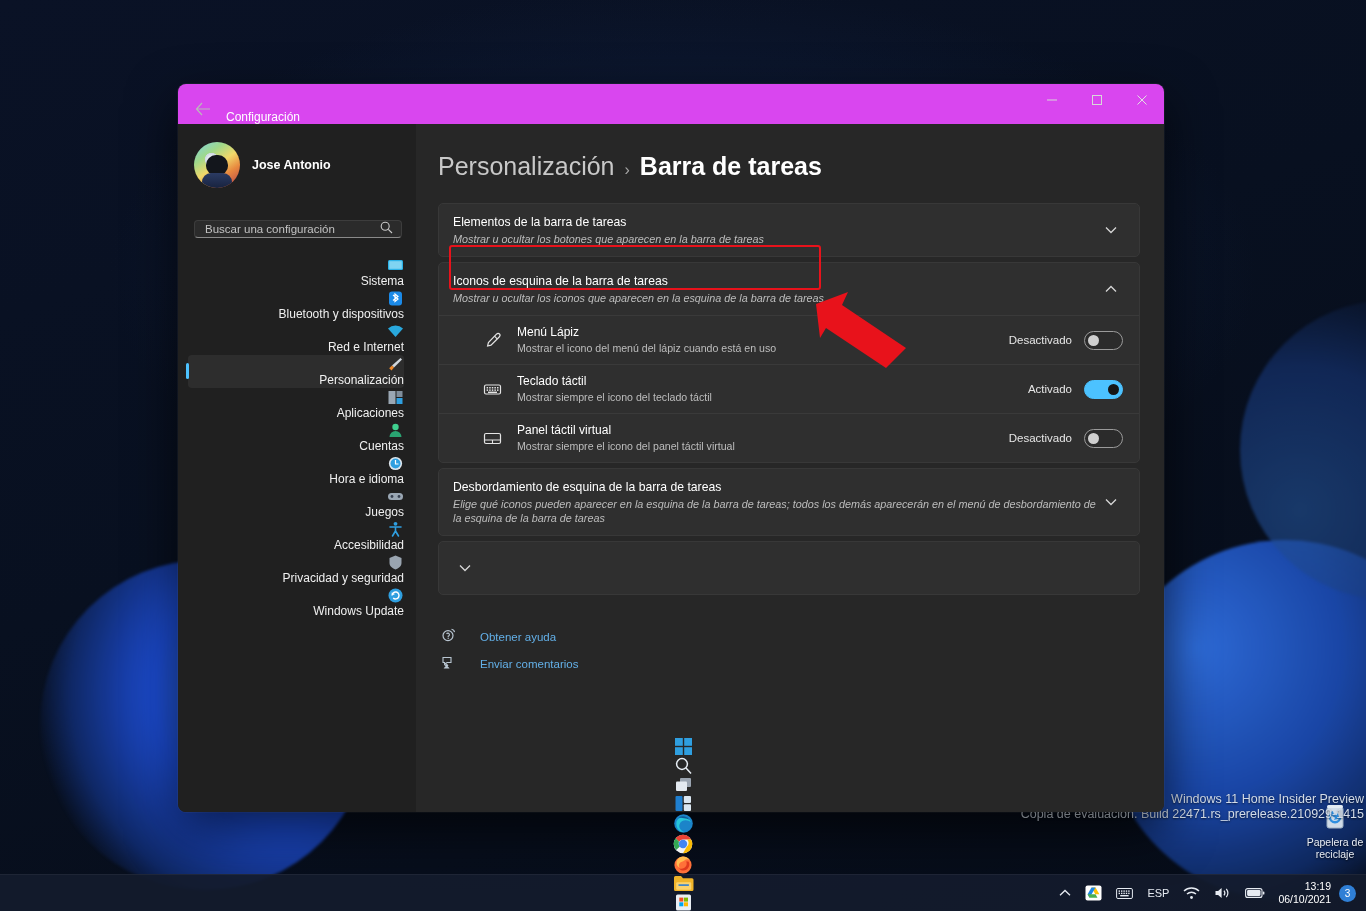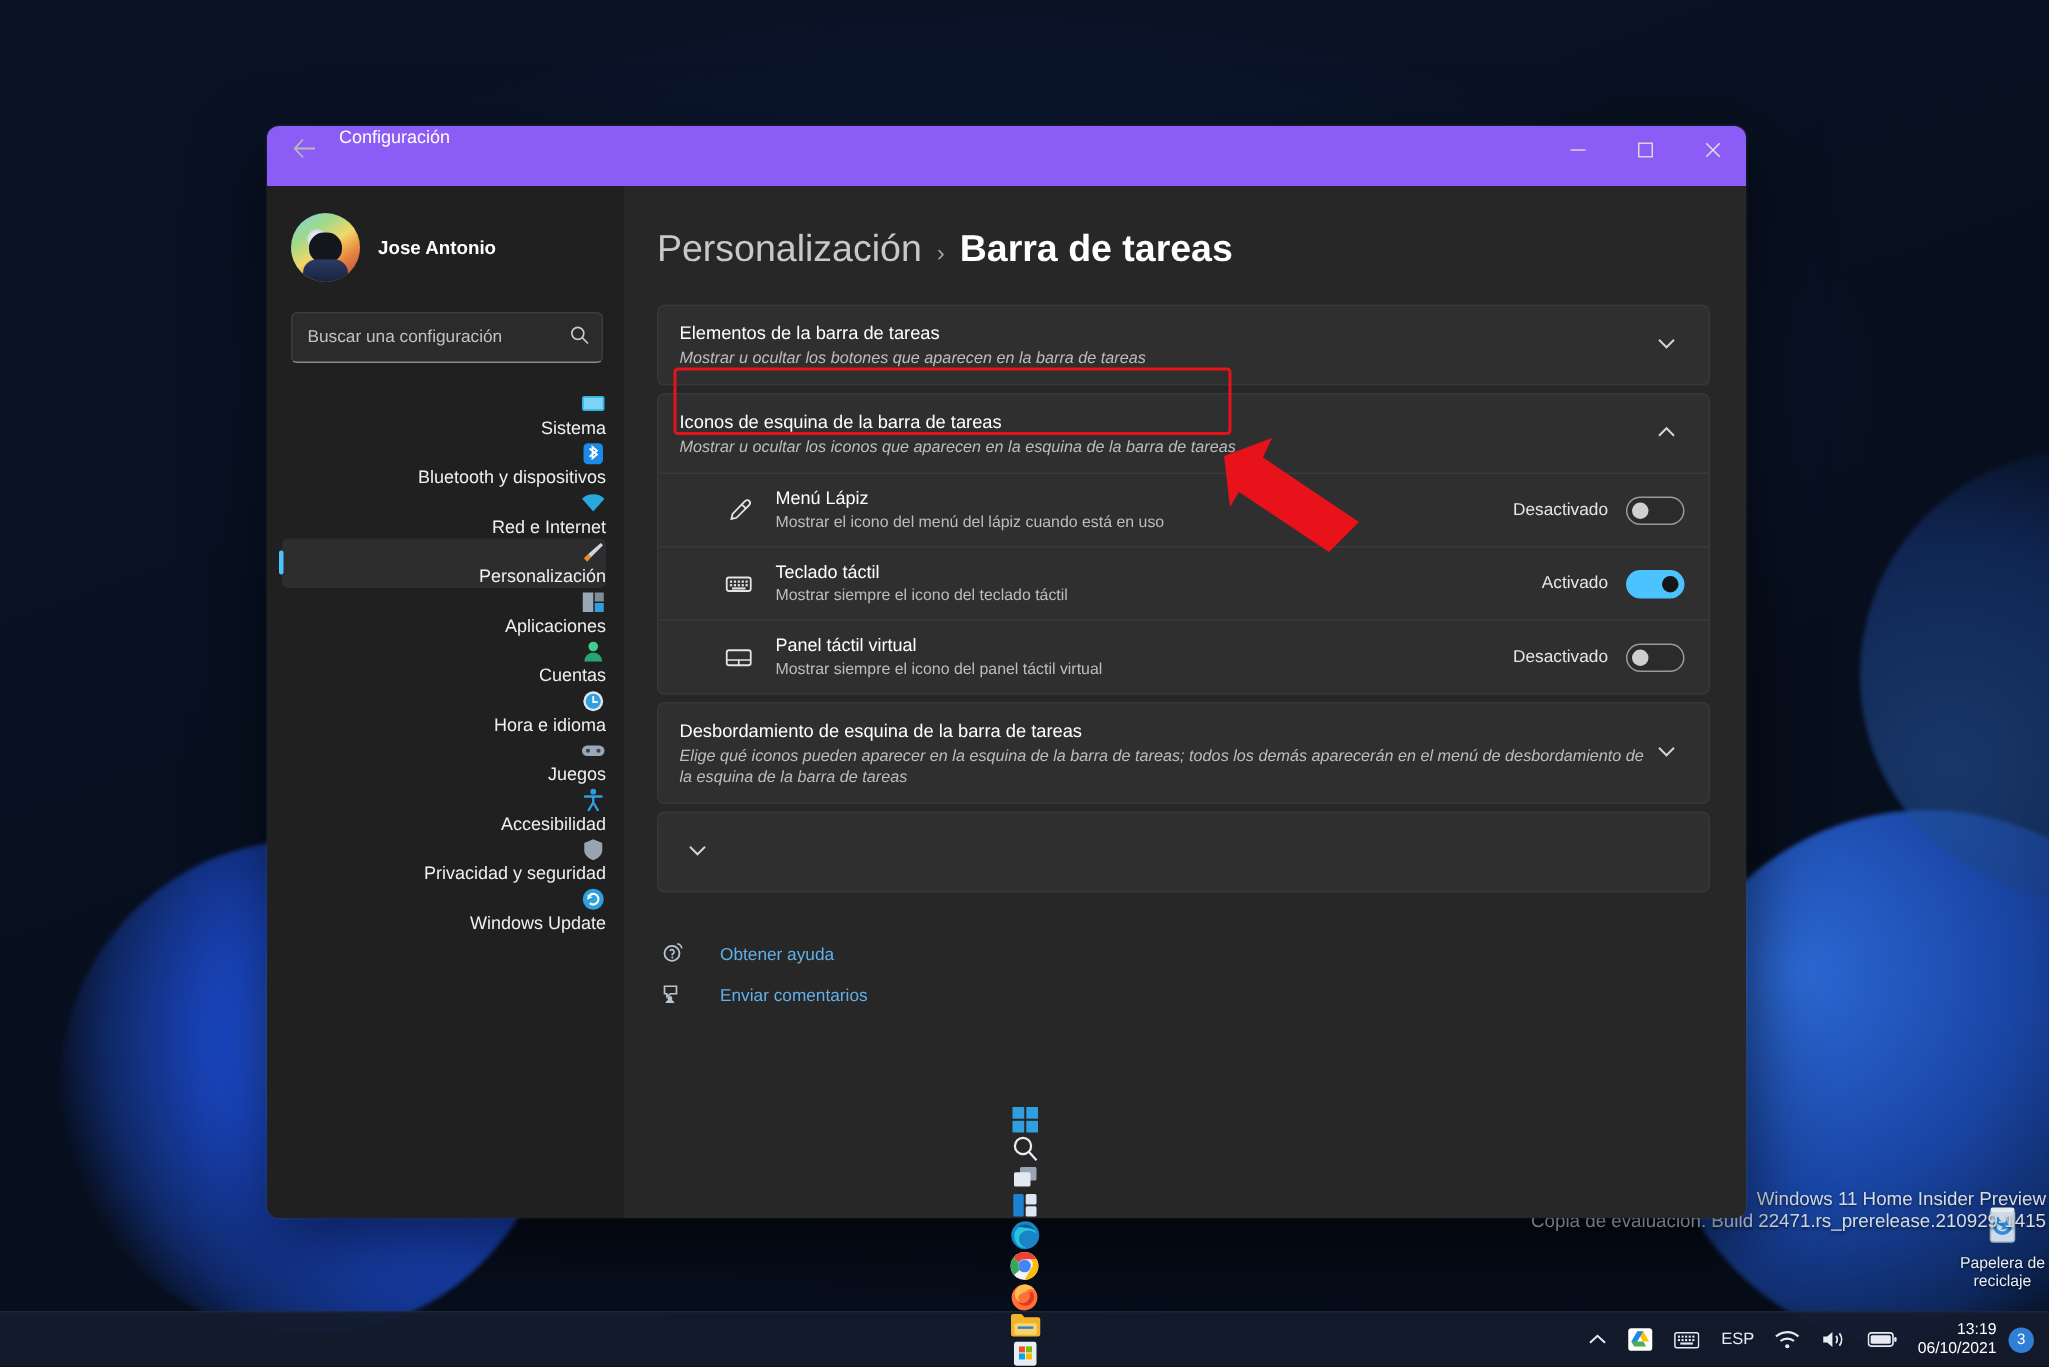--- a/index.html
+++ b/index.html
@@ -72,22 +72,22 @@
     background: #202020;
     border-radius: 8px;
     box-shadow: 0 18px 50px rgba(0,0,0,.65), 0 0 0 1px rgba(255,255,255,.06);
     overflow: hidden;
     display: flex; flex-direction: column;
   }
 
   
   #titlebar {
     height: 40px; flex: none;
-    display: flex; align-items: flex-start;
-    background: #8b5cf6;
+    display: flex; align-items: flex-end;
+    background: #d946ef;
     position: relative;
   }
   #back-button {
     width: 34px; height: 30px; margin-left: 8px;
     display: flex; align-items: center; justify-content: center;
     border-radius: 4px; color: #a9a9a9; font-size: 15px;
   }
   #app-title {
     margin-left: 6px; font-size: 12px; color: #ffffff;
   }
@@ -131,22 +131,22 @@
   #avatar::after {
     content: ""; position: absolute;
     left: 8px; bottom: 0; width: 30px; height: 15px;
     background: linear-gradient(180deg, #2b3b63, #18233f);
     border-radius: 9px 9px 0 0;
   }
   #account-name {
     margin-left: 12px; font-size: 12.5px; color: #ffffff; font-weight: bold;
   }
   #search-box {
-    margin: 20px 0 0 16px;
-    width: 208px; height: 34px;
+    margin: 32px 0 0 16px;
+    width: 208px; height: 18px;
     background: #2b2b2b;
     border: 1px solid #3d3d3d;
     border-bottom: 1px solid #8a8a8a;
     border-radius: 4px;
     display: flex; align-items: center;
     padding: 0 8px 0 10px;
   }
   #search-input {
     flex: 1; background: transparent; border: 0; outline: none;
     color: #c9c9c9; font-size: 11.5px;

